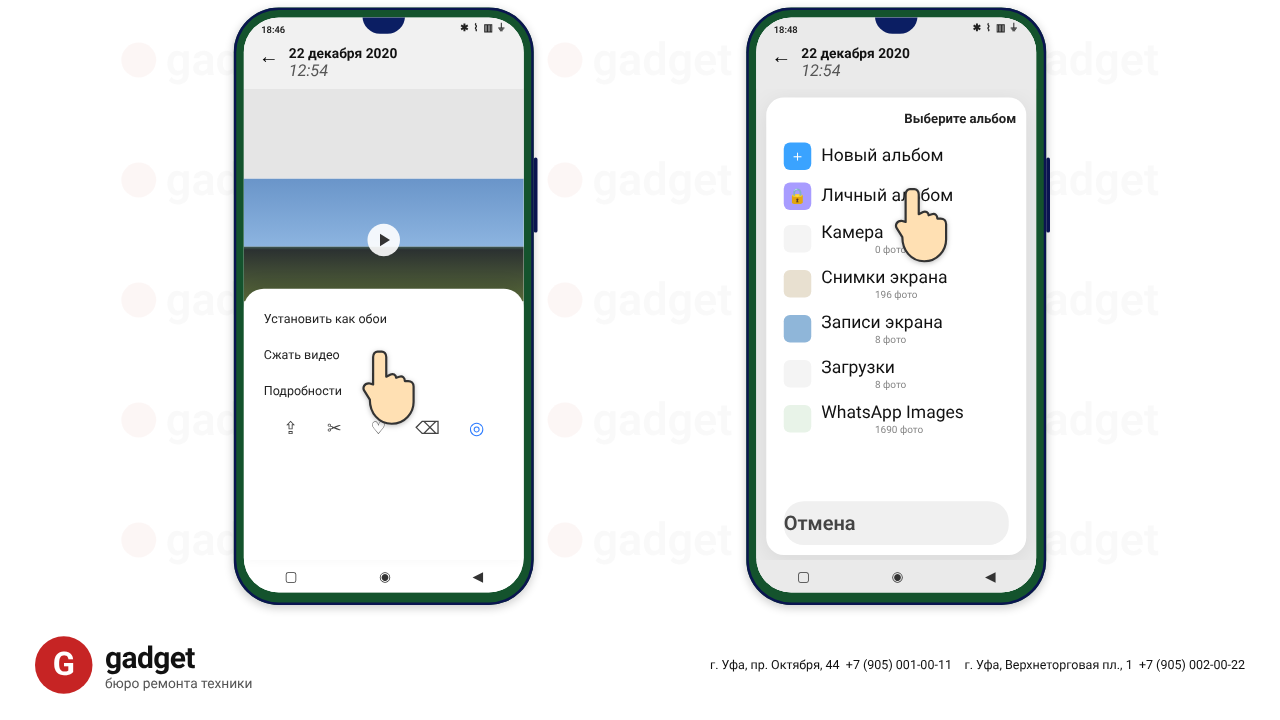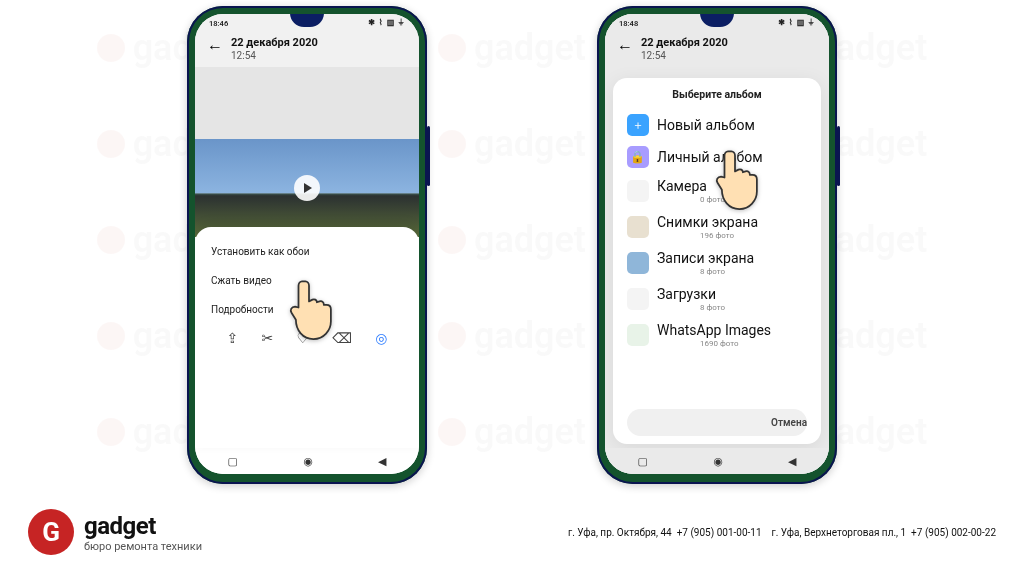--- a/index.html
+++ b/index.html
@@ -51,21 +51,21 @@
   .statusbar {
     height: 18px; display: flex; justify-content: space-between; align-items: center;
     padding: 0 14px; font-size: 7.5px; font-weight: 600; color: #222; background: #f1f1f1;
   }
   .sb-icons { letter-spacing: 1px; font-size: 8px; }
   .header {
     background: #f1f1f1; padding: 4px 12px 6px 12px; display: flex; gap: 8px; align-items: flex-start;
   }
   .back-arrow { font-size: 16px; font-weight: 600; line-height: 1; margin-top: 1px; }
   .header-text .title { font-size: 11px; font-weight: 700; color: #111; }
-  .header-text .sub { font-size: 10px; color: #555; margin-top: 1px; }
+  .header-text .sub { font-size: 13px; color: #555; margin-top: 1px; font-style: italic; }
 
   
   .media-gray { flex: 0 0 72px; background: #e5e5e5; }
   .video-thumb {
     flex: 0 0 98px; position: relative;
     background: linear-gradient(to bottom, #6a95c9 0%, #8cb4e0 55%, #a7c4e4 55%, #3c534e 56%, #2b3131 58%, #5a6b3a 100%);
   }
   .play-btn {
     position: absolute; top: 50%; left: 50%; width: 26px; height: 26px; border-radius: 50%;
     background: rgba(255,255,255,0.9); transform: translate(-50%,-50%);
@@ -90,33 +90,33 @@
     font-size: 11px; color: #333;
   }
 
   
   .dim-bg { position: absolute; inset: 0; background: #eaeaea; }
   .sheet {
     position: absolute; left: 8px; right: 8px; top: 64px; bottom: 30px;
     background: #fff; border-radius: 14px; padding: 10px 8px 8px 8px;
     box-shadow: 0 4px 20px rgba(0,0,0,0.08); display: flex; flex-direction: column;
   }
-  .sheet-title { text-align: center; font-size: 10.5px; font-weight: 700; color: #222; margin-bottom: 8px; }
+  .sheet-title { text-align: right; font-size: 10.5px; font-weight: 700; color: #222; margin-bottom: 8px; }
   .album-list { flex: 1; overflow: hidden; }
   .album-row { display: flex; align-items: center; gap: 8px; padding: 5px 6px; position: relative; }
   .album-icon {
     width: 22px; height: 22px; border-radius: 5px; flex: 0 0 22px;
     display: flex; align-items: center; justify-content: center; font-size: 12px; color: #fff;
   }
   .thumb-img { background: #dcdcdc; }
   .album-meta .name { font-size: 14px; font-weight: 400; color: #111; }
   .album-meta .count { font-size: 8px; color: #888; margin-top: 1px; padding-left: 43px; }
   .cancel-btn {
-    margin: 6px 6px 0 6px; background: #f0f0f0; border-radius: 16px; text-align: right;
-    font-size: 10px; font-weight: 600; color: #444; padding: 8px 0;
+    margin: 6px 6px 0 6px; background: #f0f0f0; border-radius: 16px; text-align: left;
+    font-size: 16px; font-weight: 600; color: #444; padding: 8px 0;
   }
 
   .hand-cursor {
     position: absolute; width: 58px; height: 70px; z-index: 10; pointer-events: none;
   }
   .hand-cursor svg { width: 100%; height: 100%; filter: drop-shadow(0 1px 2px rgba(0,0,0,0.25)); }
 
   .footer {
     position: absolute; left: 0; right: 0; bottom: 14px; height: 60px;
     display: flex; align-items: center; justify-content: space-between; padding: 0 28px;

